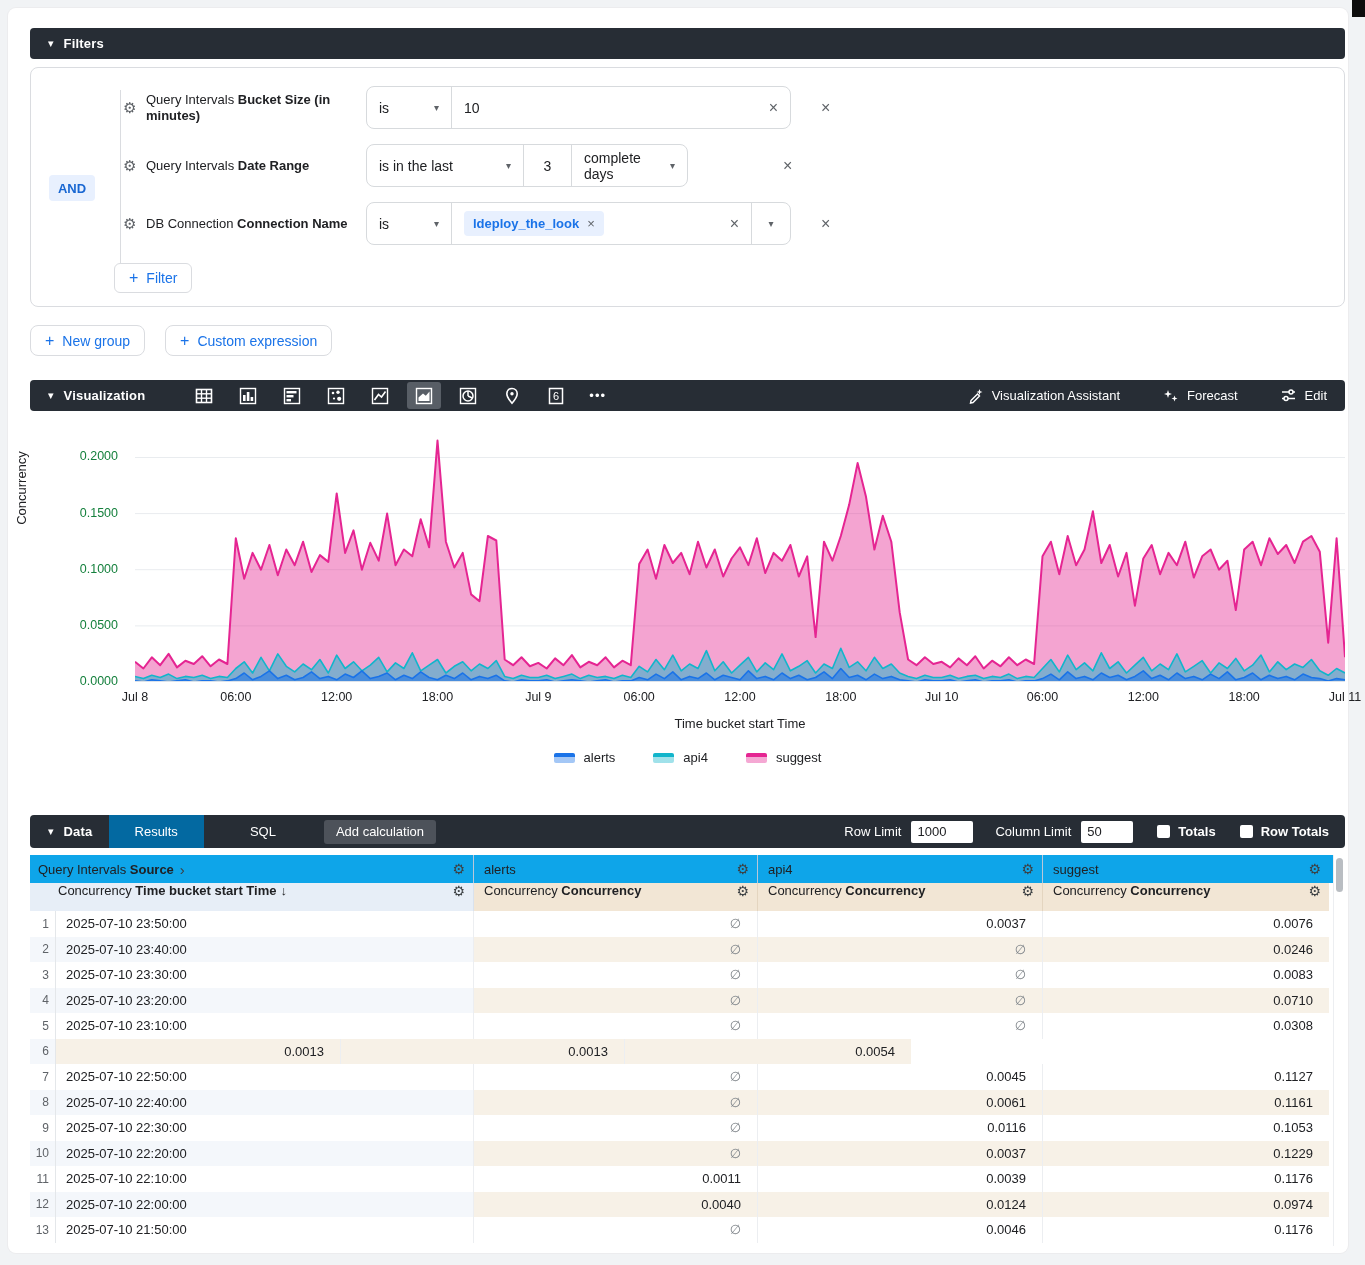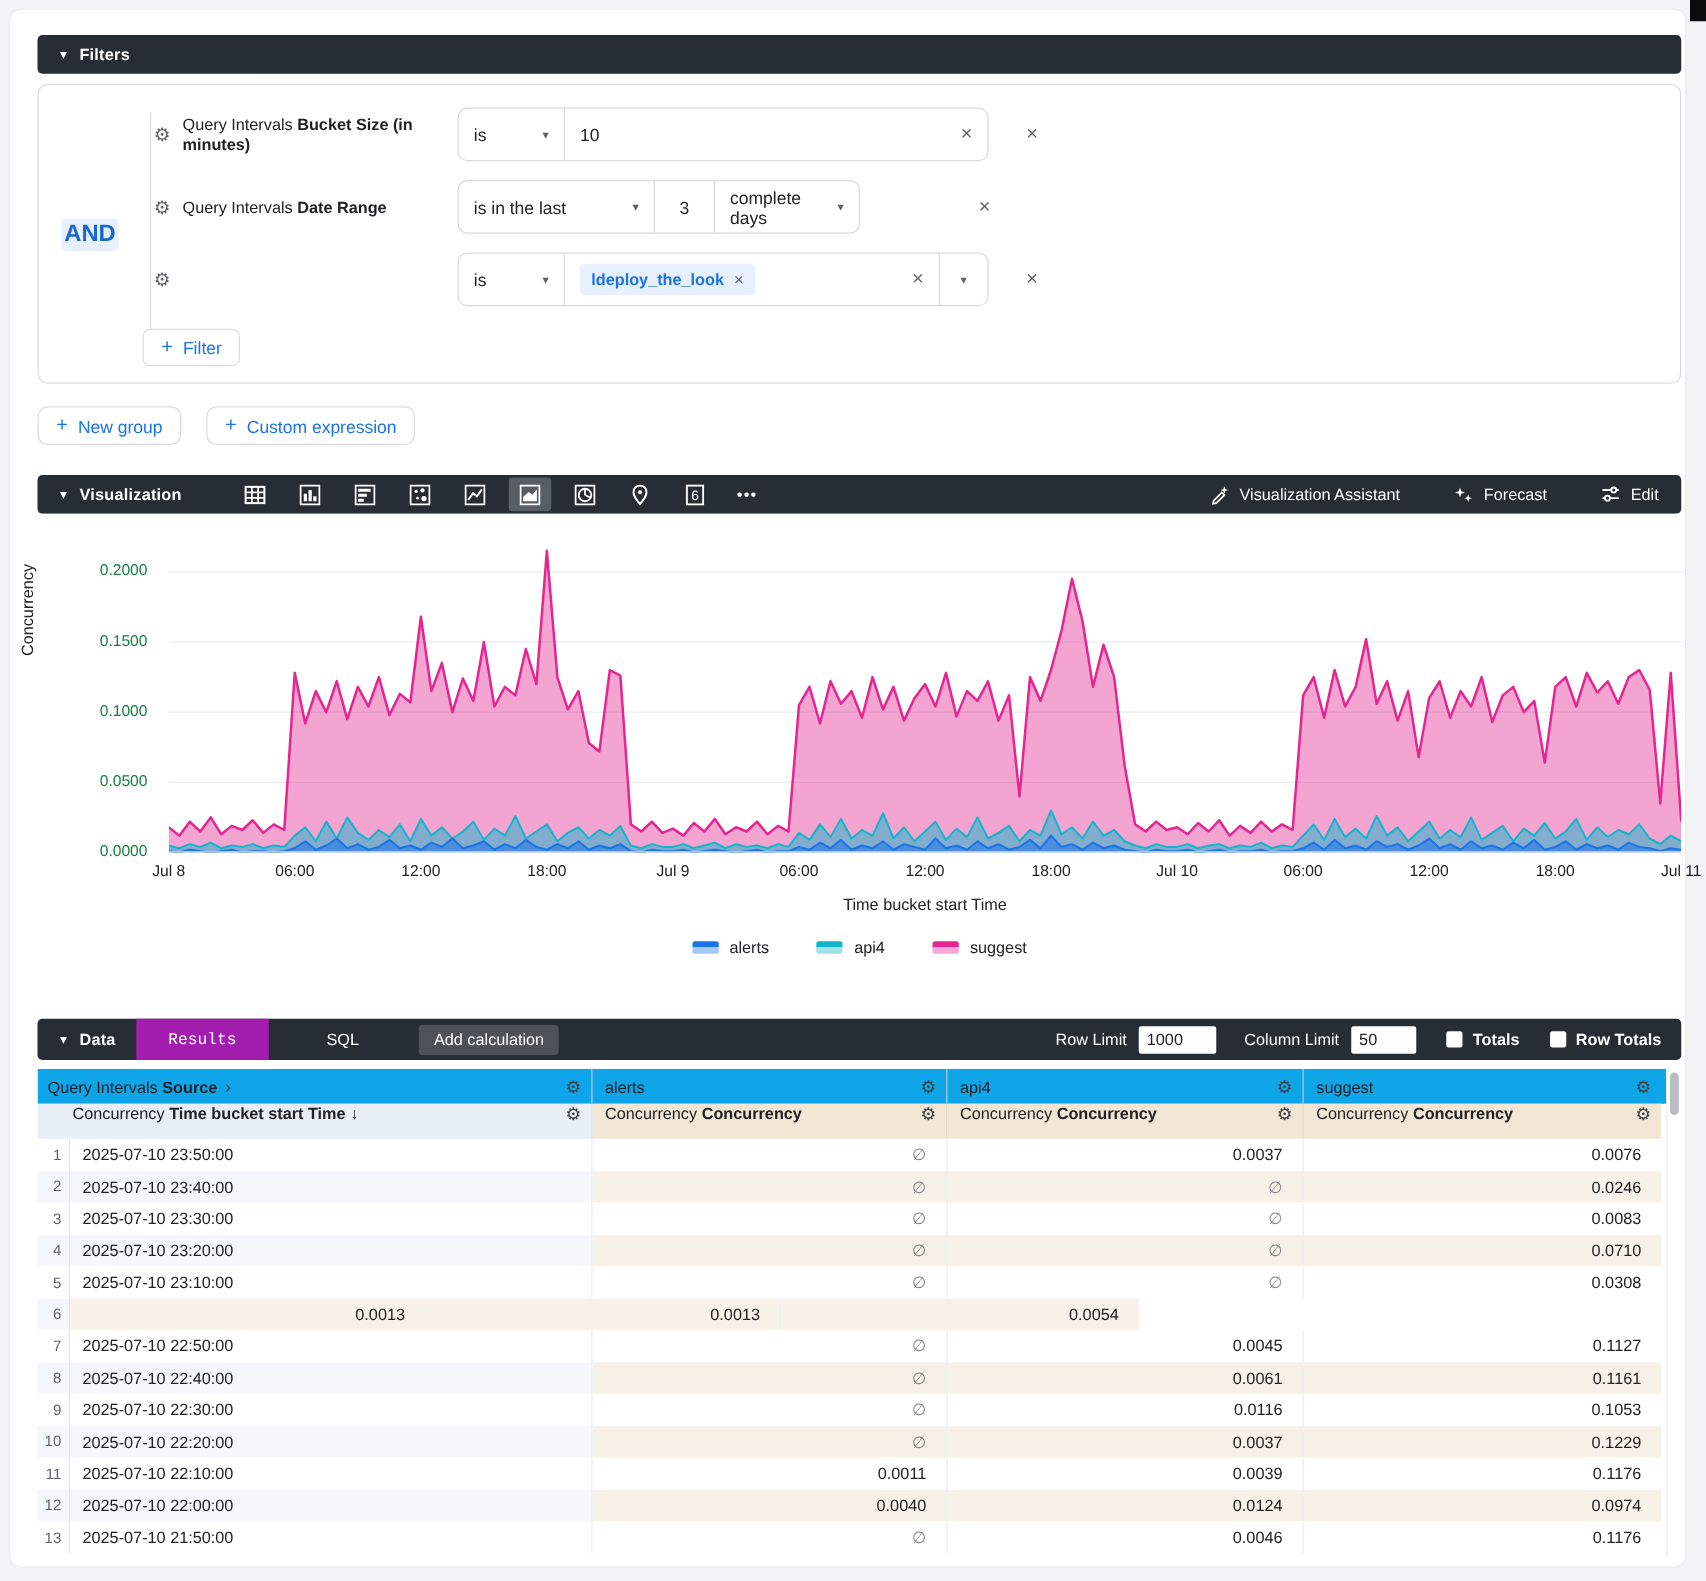--- a/index.html
+++ b/index.html
@@ -10,21 +10,21 @@
   .corner-sq { position:absolute; left:1352px; top:0; width:13px; height:17px; background:#0d0d0d; }
 
   
   .bar { position:absolute; left:30px; width:1315px; background:#272d35; border-radius:4px; display:flex; align-items:center; color:#fff; }
   .bar .caret-w { color:#fff; font-size:11px; margin:0 10px 0 18px; }
   .bar .bar-title { font-size:13px; font-weight:bold; letter-spacing:.2px; }
 
   
   .filters-bar { top:28px; height:31px; }
   .filters-panel { position:absolute; left:30px; top:67px; width:1315px; height:240px; border:1px solid #dadce0; border-radius:8px; background:#fff; }
-  .and-badge { position:absolute; left:18px; top:107px; width:46px; height:26px; background:#e8f0fe; color:#1967d2; font-size:19px; font-weight:bold; display:flex; align-items:center; justify-content:center; border-radius:4px; }
+  .and-badge { position:absolute; left:18px; top:107px; width:46px; height:26px; background:#e8f0fe; color:#1967d2; font-size:13px; font-weight:bold; display:flex; align-items:center; justify-content:center; border-radius:4px; }
   .vline { position:absolute; left:89px; top:22px; width:1px; height:202px; background:#dadce0; }
   .f-row { position:absolute; left:0; right:0; height:43px; }
   .f-gear { position:absolute; left:92px; top:50%; transform:translateY(-50%); font-size:15px; color:#5f6368; }
   .f-label { position:absolute; left:115px; width:208px; height:100%; display:flex; align-items:center; font-size:13px; line-height:16px; color:#202124; }
   .ctrl { position:absolute; top:0; height:43px; display:flex; border:1px solid #d7dadd; border-radius:8px; background:#fff; }
   .seg { display:flex; align-items:center; font-size:14px; padding:0 12px; border-right:1px solid #d7dadd; position:relative; }
   .seg:last-child { border-right:none; }
   .seg .caret { margin-left:auto; padding-left:14px; color:#5f6368; font-size:10px; }
   .seg.center { justify-content:center; }
   .clear-x { color:#5f6368; font-size:16px; margin-left:auto; padding-left:10px; cursor:pointer; }
@@ -55,21 +55,21 @@
   #x-ticks { position:absolute; left:135px; top:690px; width:1210px; height:16px; }
   #x-ticks div { position:absolute; transform:translateX(-50%); font-size:12.5px; color:#202124; white-space:nowrap; }
   .x-title { position:absolute; left:135px; top:716px; width:1210px; text-align:center; font-size:13px; color:#202124; }
   #legend { position:absolute; left:30px; top:750px; width:1315px; display:flex; justify-content:center; gap:38px; align-items:center; }
   .leg-item { display:flex; align-items:center; gap:9px; font-size:13px; color:#202124; cursor:pointer; }
   .leg-swatch { width:21px; height:10px; border-radius:2px; }
 
   
   .data-bar { top:815px; height:33px; }
   .tab { height:100%; display:flex; align-items:center; padding:0 26px; font-size:13px; color:#fff; cursor:pointer;margin-left:20px; }
-  .tab.active { background:#a21caf;font-family:Liberation Mono, monospace; }
+  .tab.active { background:#0369a1; }
   .tab.first { margin-left:16px; }
   .addcalc { margin-left:22px; background:#4d525a; border:none; color:#fff; font-size:13px; font-family:inherit; border-radius:3px; height:24px; padding:0 12px; cursor:pointer; }
   .data-right { margin-left:auto; display:flex; align-items:center; gap:10px; padding-right:16px; }
   .data-right label { font-size:13px; color:#fff; }
   .limit-input { width:62px; height:22px; border:none; border-radius:2px; background:#fff; color:#202124; font-size:13px; font-family:inherit; padding:0 6px; }
   .limit-input.small { width:52px; }
   .cb { width:13px; height:13px; background:#fff; border-radius:2px; display:inline-block; margin-left:14px; cursor:pointer; }
   .cb + label { margin-left:-2px; font-weight:bold; }
 
   
@@ -151,20 +151,23 @@
         <div class="seg" style="flex:1">
           <span>complete days</span>
             <span class="caret">▾</span>
         </div>
       </div>
       <span class="row-x" style="left:752px">×</span>
     </div>
 
     <div class="f-row" style="top:134px">
       <span class="f-gear">⚙</span>
+      <div class="f-label">
+          <span><span>DB Connection </span><b>Connection Name</b></span>
+        </div>
       <div class="ctrl" style="left:335px; width:425px">
         <div class="seg" style="width:85px">
           <span>is</span>
             <span class="caret">▾</span>
         </div>
         <div class="seg" style="flex:1; gap:28px">
           <span class="chip">
             <span>ldeploy_the_look</span>
               <span class="chip-x">×</span>
           </span>

